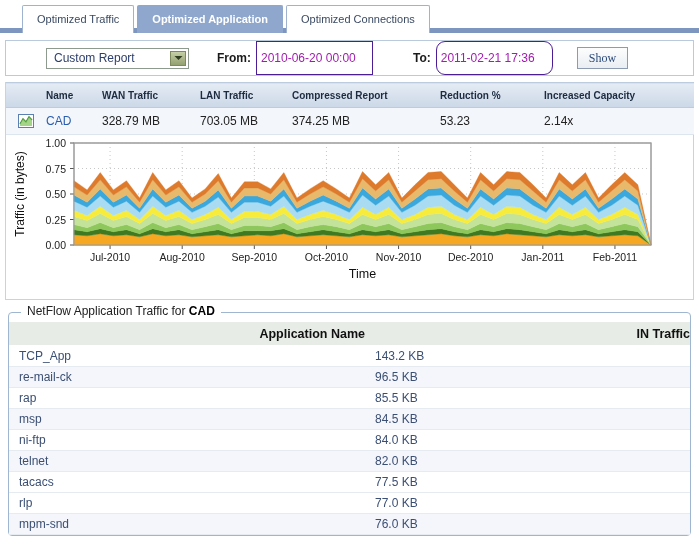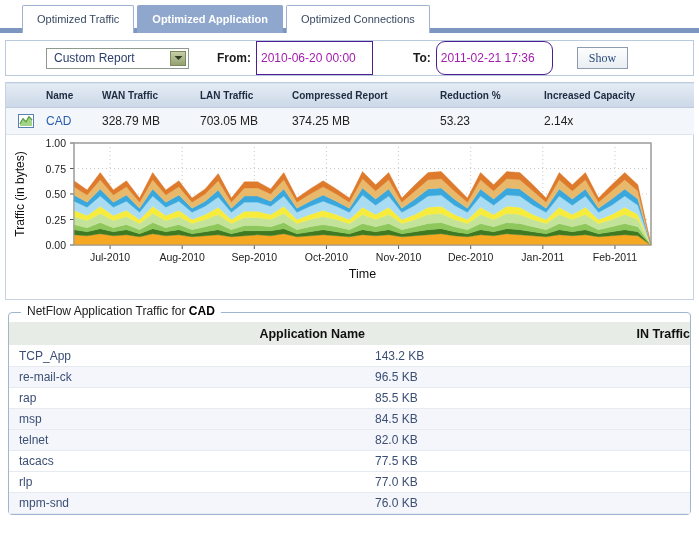--- a/index.html
+++ b/index.html
@@ -404,20 +404,24 @@
           <td>96.5 KB</td>
         </tr>
         <tr class="odd">
           <td class="app-col-name">rap</td>
           <td>85.5 KB</td>
         </tr>
         <tr class="even">
           <td class="app-col-name">msp</td>
           <td>84.5 KB</td>
         </tr>
+        <tr class="odd">
+          <td class="app-col-name">ni-ftp</td>
+          <td>84.0 KB</td>
+        </tr>
         <tr class="even">
           <td class="app-col-name">telnet</td>
           <td>82.0 KB</td>
         </tr>
         <tr class="odd">
           <td class="app-col-name">tacacs</td>
           <td>77.5 KB</td>
         </tr>
         <tr class="odd">
           <td class="app-col-name">rlp</td>

